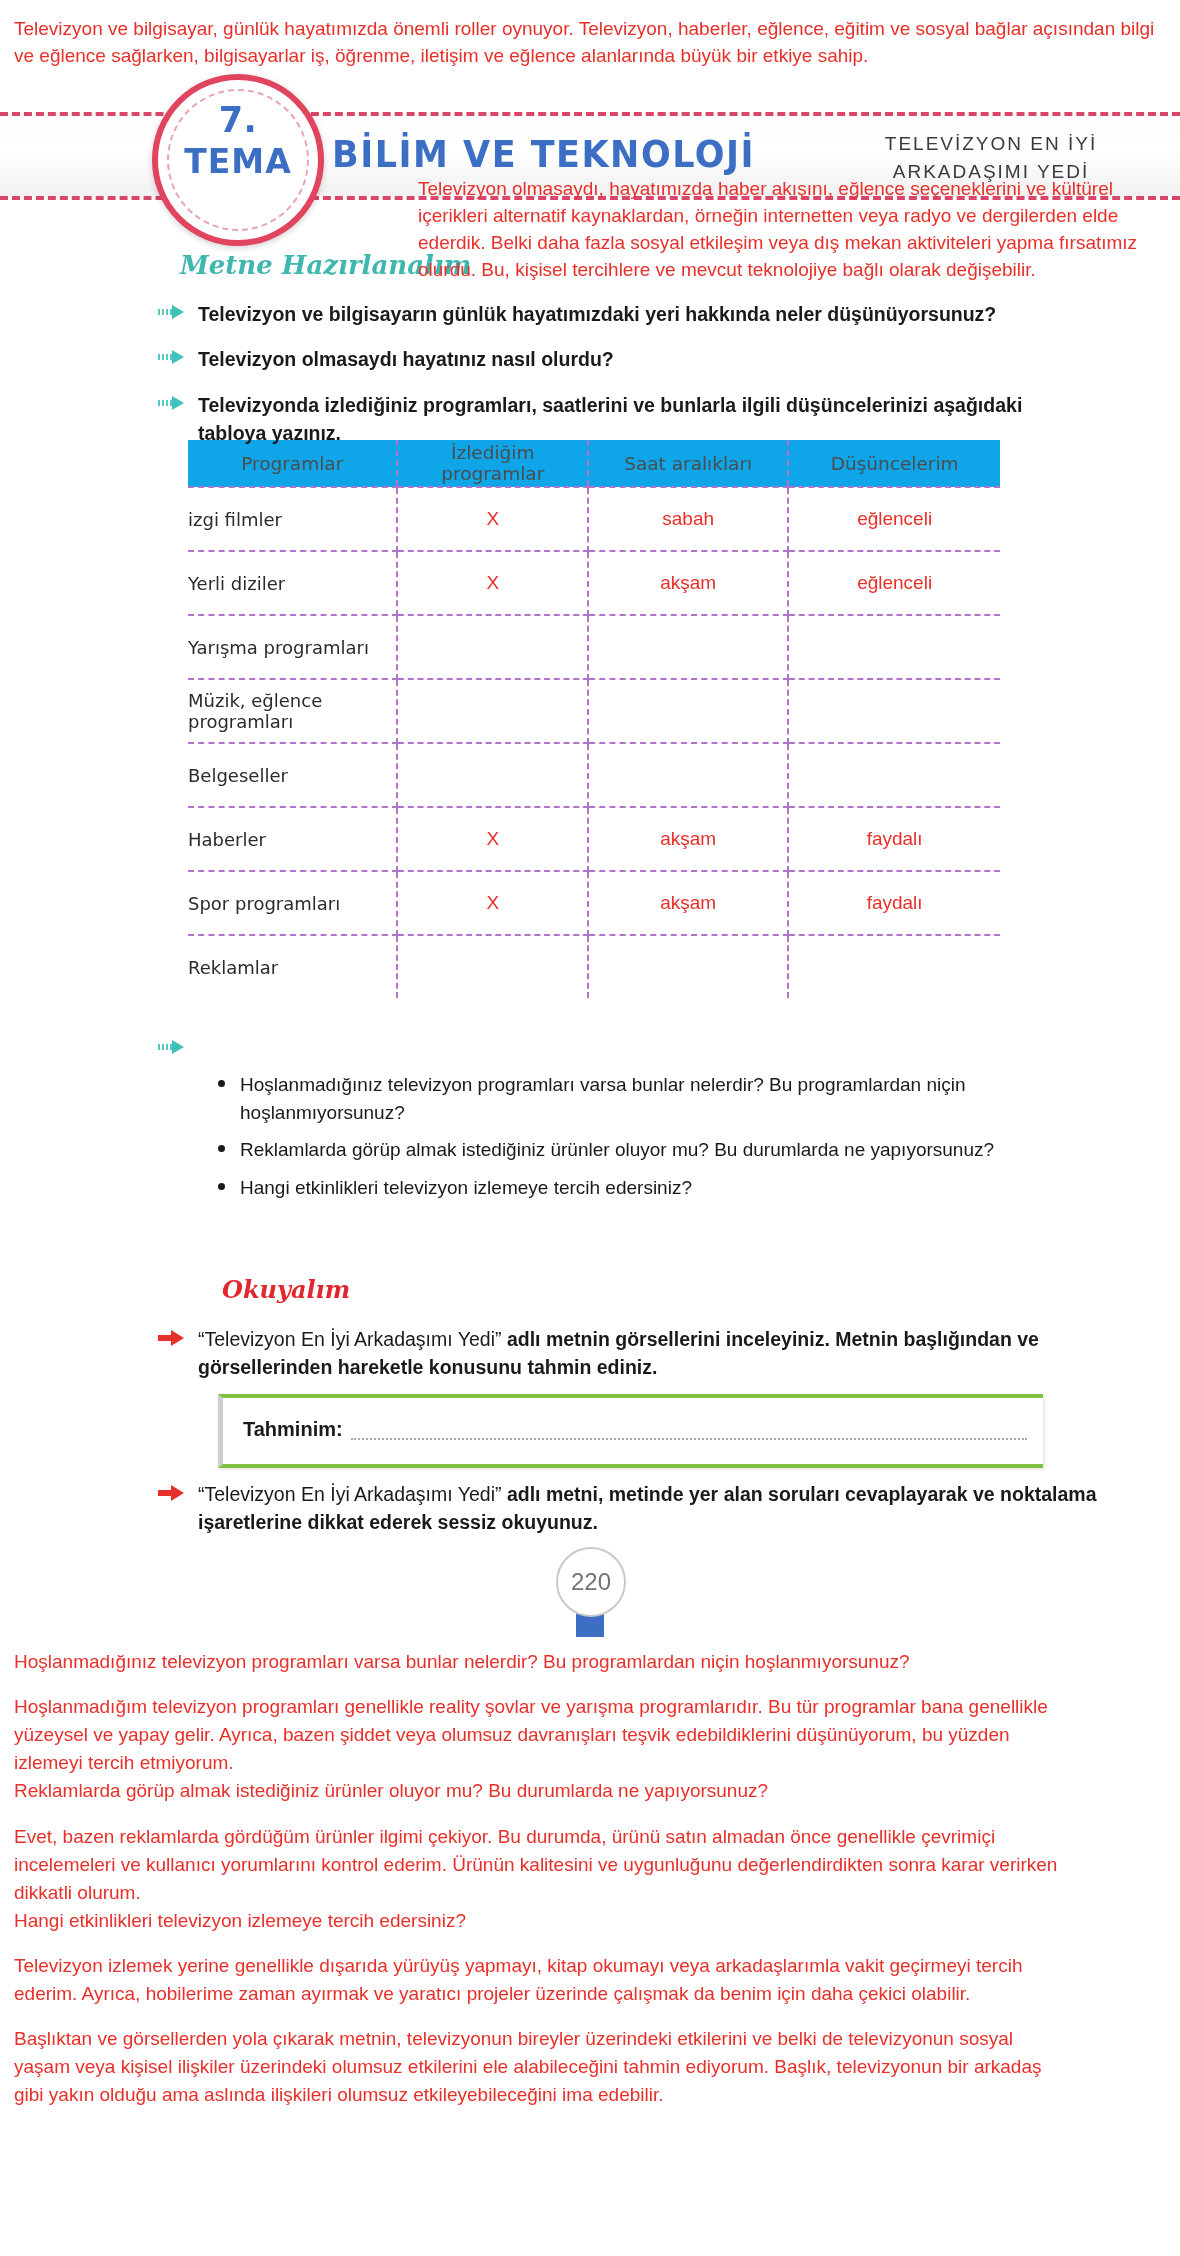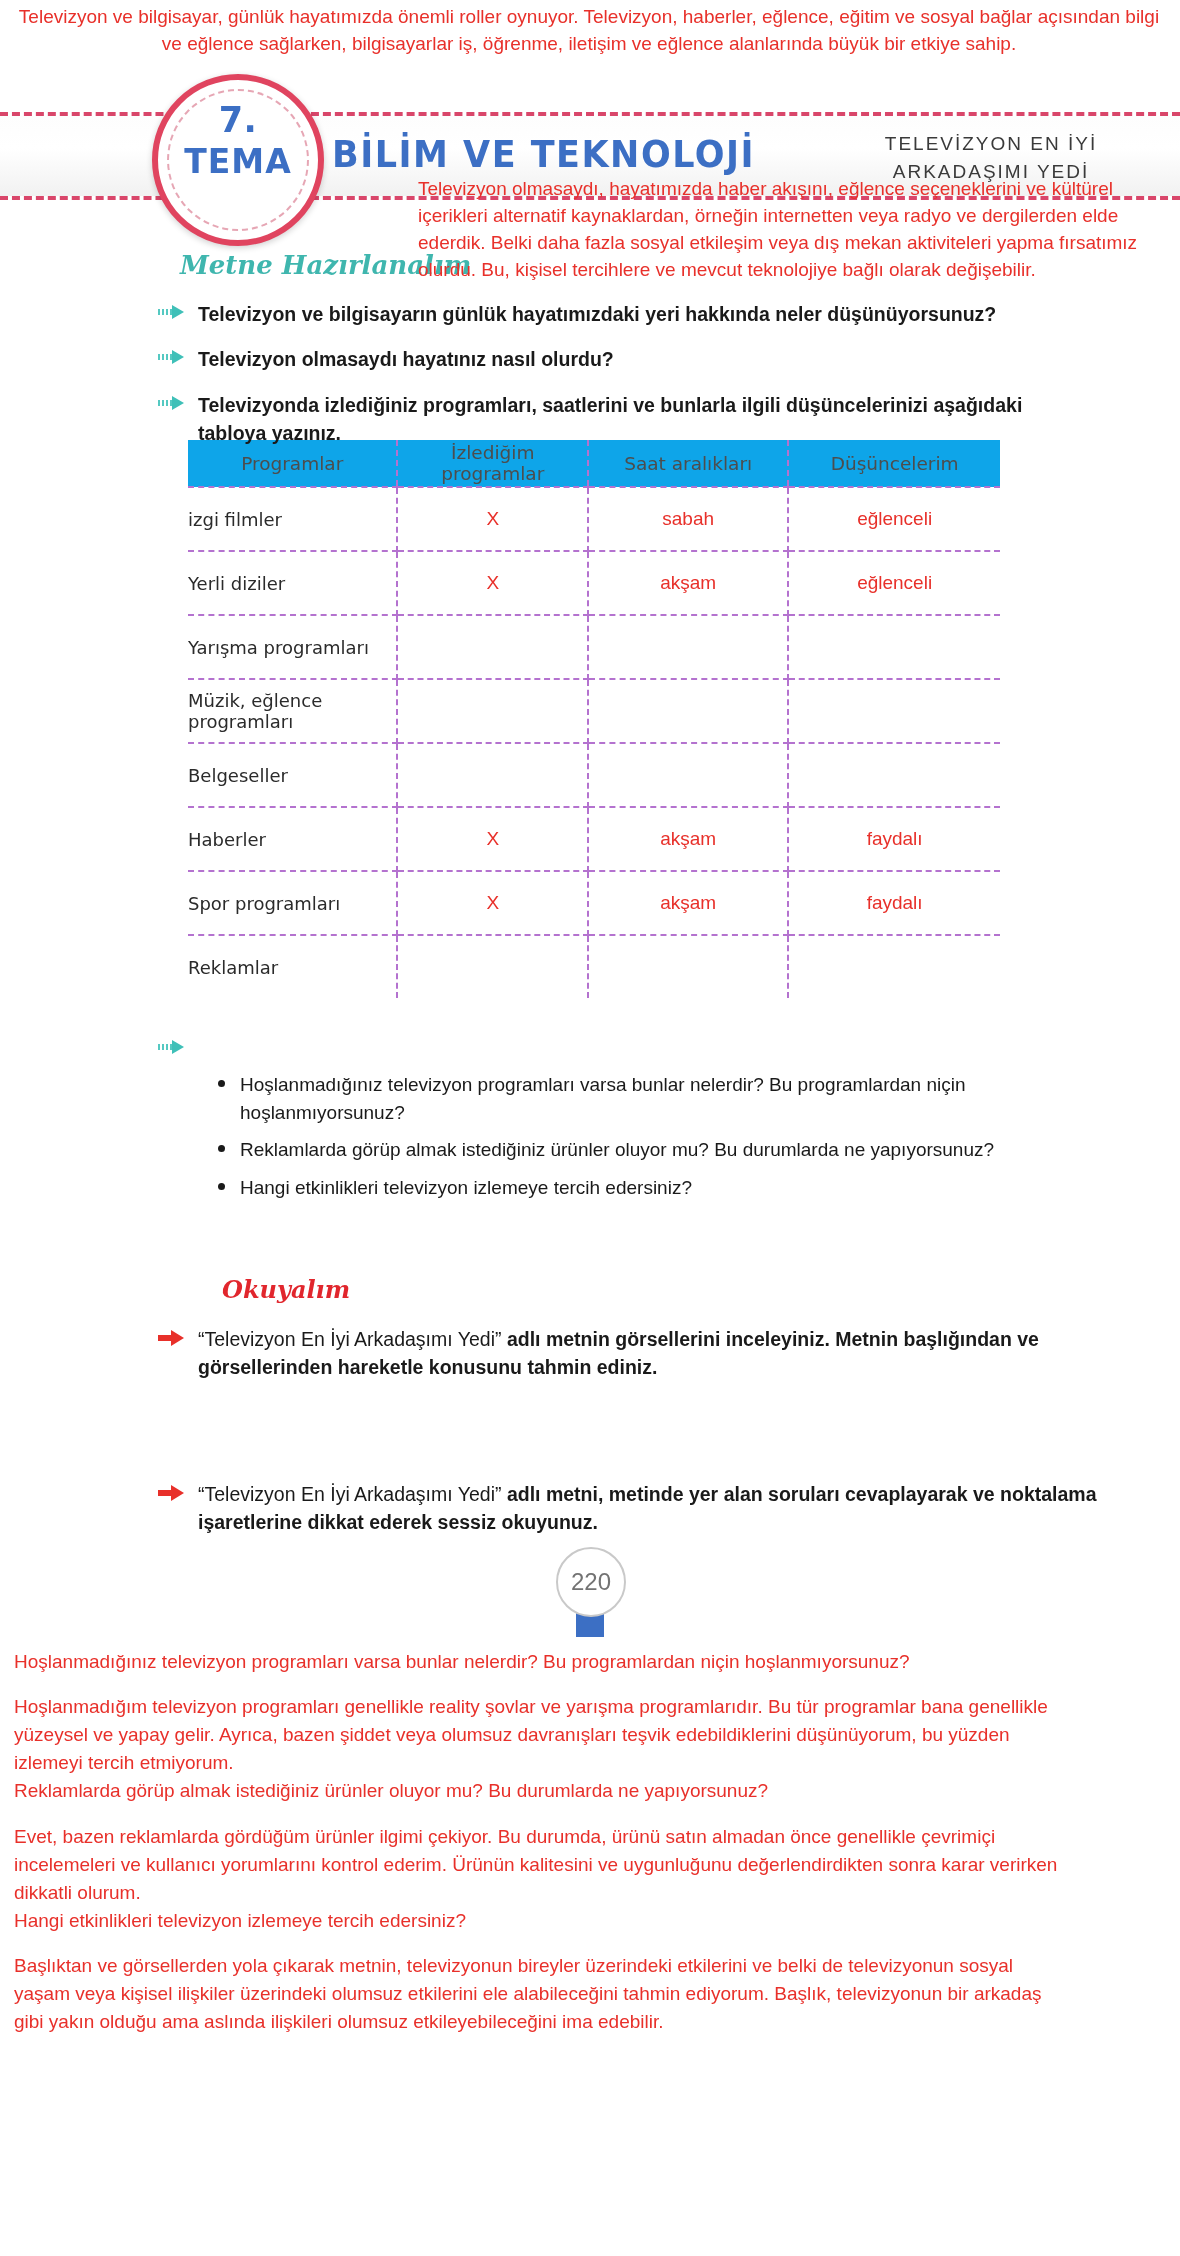--- a/index.html
+++ b/index.html
@@ -13,23 +13,22 @@
   .page{position:relative;width:1180px;min-height:2256px;overflow:hidden;}
 
   
   .overlay-red{
     color:#e8302a;
     font-size:19px;
     line-height:1.42;
     font-family:"Liberation Sans", sans-serif;
   }
   .ov-top{
-    position:absolute;left:14px;top:4px;width:1150px;
+    position:absolute;left:14px;top:16px;width:1150px;
     z-index:40;
-    text-align:center;
   }
   .ov-mid{
     position:absolute;left:418px;top:176px;width:745px;
     z-index:40;
   }
 
   
   .banner{position:absolute;left:0;top:112px;width:1180px;height:88px;z-index:5;}
   .band{
     position:absolute;left:0;width:1180px;height:0;
@@ -333,20 +332,24 @@
 
   <div class="blk3">
     <div class="qrow">
       <span class="arrow-red"></span>
       <span class="qtext" style="font-weight:normal;">
         <span>“Televizyon En İyi Arkadaşımı Yedi”</span><span class="bold"> adlı metnin görsellerini inceleyiniz. Metnin başlığından ve görsellerinden hareketle konusunu tahmin ediniz.</span>
       </span>
     </div>
   </div>
 
+  <div class="tahmin-box">
+    <span class="tahmin-label">Tahminim:</span>
+    <span class="tahmin-dots"></span>
+  </div>
 
   <div class="blk4">
     <div class="qrow">
       <span class="arrow-red"></span>
       <span class="qtext" style="font-weight:normal;">
         <span>“Televizyon En İyi Arkadaşımı Yedi”</span><span class="bold"> adlı metni, metinde yer alan soruları cevaplayarak ve noktalama işaretlerine dikkat ederek sessiz okuyunuz.</span>
       </span>
     </div>
   </div>
 
@@ -354,16 +357,17 @@
     <div class="bar"></div>
     <div class="circ">220</div>
   </div>
 
   <div class="bottom-red">
     <p>Hoşlanmadığınız televizyon programları varsa bunlar nelerdir? Bu programlardan niçin hoşlanmıyorsunuz?</p>
     <p class="tight">Hoşlanmadığım televizyon programları genellikle reality şovlar ve yarışma programlarıdır. Bu tür programlar bana genellikle yüzeysel ve yapay gelir. Ayrıca, bazen şiddet veya olumsuz davranışları teşvik edebildiklerini düşünüyorum, bu yüzden izlemeyi tercih etmiyorum.</p>
     <p>Reklamlarda görüp almak istediğiniz ürünler oluyor mu? Bu durumlarda ne yapıyorsunuz?</p>
     <p class="tight">Evet, bazen reklamlarda gördüğüm ürünler ilgimi çekiyor. Bu durumda, ürünü satın almadan önce genellikle çevrimiçi incelemeleri ve kullanıcı yorumlarını kontrol ederim. Ürünün kalitesini ve uygunluğunu değerlendirdikten sonra karar verirken dikkatli olurum.</p>
     <p>Hangi etkinlikleri televizyon izlemeye tercih edersiniz?</p>
+    <p>Televizyon izlemek yerine genellikle dışarıda yürüyüş yapmayı, kitap okumayı veya arkadaşlarımla vakit geçirmeyi tercih ederim. Ayrıca, hobilerime zaman ayırmak ve yaratıcı projeler üzerinde çalışmak da benim için daha çekici olabilir.</p>
     <p>Başlıktan ve görsellerden yola çıkarak metnin, televizyonun bireyler üzerindeki etkilerini ve belki de televizyonun sosyal yaşam veya kişisel ilişkiler üzerindeki olumsuz etkilerini ele alabileceğini tahmin ediyorum. Başlık, televizyonun bir arkadaş gibi yakın olduğu ama aslında ilişkileri olumsuz etkileyebileceğini ima edebilir.</p>
   </div>
 
 </div>
 
 </body></html>

